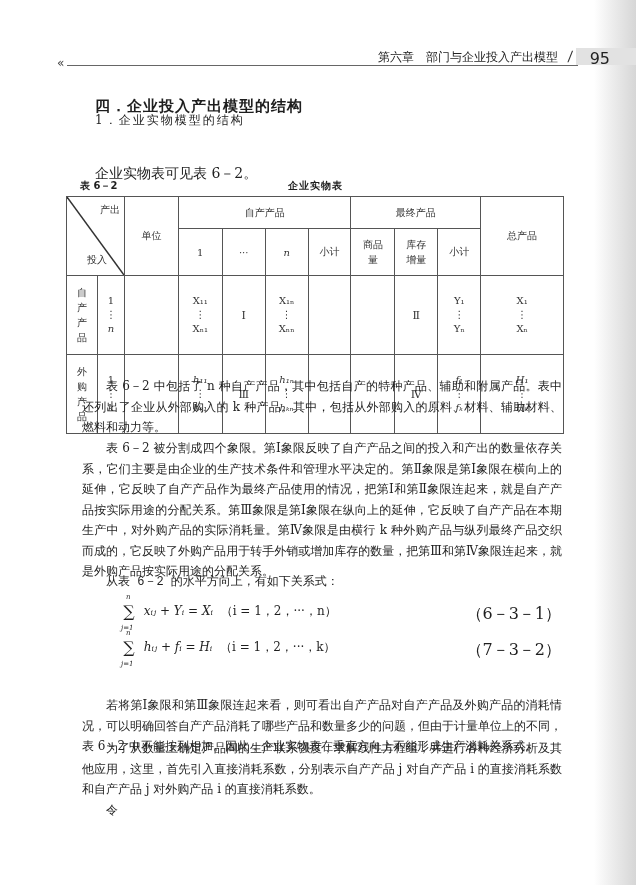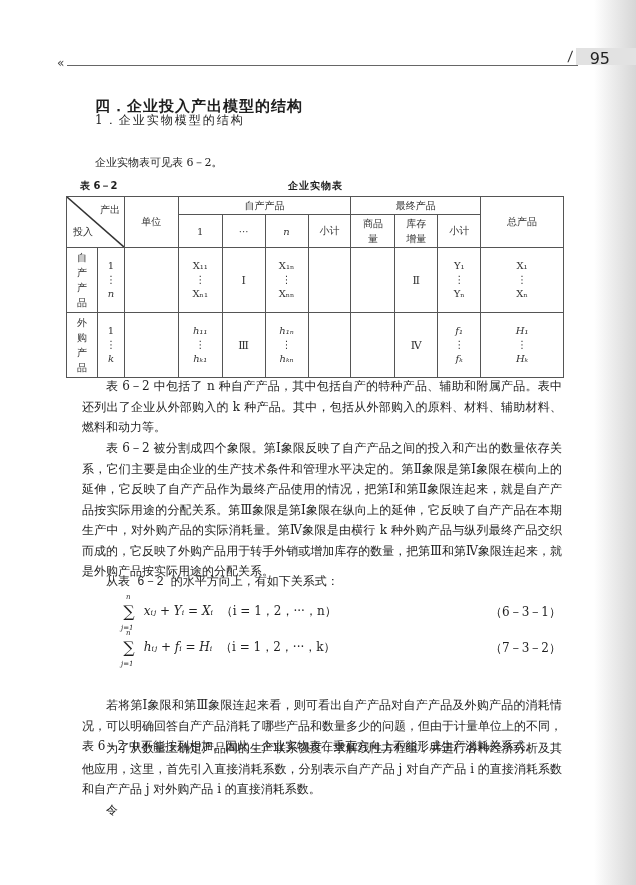--- a/index.html
+++ b/index.html
@@ -17,61 +17,62 @@
   .run-header { position:absolute; left:57px; top:48px; width:579px; height:22px; }
   .run-header .rule { position:absolute; left:10px; right:58px; top:17px; height:1px; background:#666; }
   .run-header .chev { position:absolute; left:0; top:8px; font-size:12px; color:#444; font-family:"DejaVu Sans", sans-serif; letter-spacing:-3px; }
   .run-header .chapter { position:absolute; right:78px; top:1px; font-size:12px; font-family:"DejaVu Sans", sans-serif; color:#222; white-space:nowrap; }
   .run-header .slash { position:absolute; right:63px; top:0px; font-size:14px; color:#333; font-family:"DejaVu Sans", sans-serif; transform:skewX(-5deg); }
   .run-header .pagebox { position:absolute; right:0; top:0; width:60px; height:17px; background:#e2e2e2; }
   .run-header .pagenum { position:absolute; right:26px; top:1px; font-size:16px; font-family:"DejaVu Sans", sans-serif; color:#222; }
 
   .section-title { position:absolute; left:95px; top:97px; font-size:15px; font-weight:bold; letter-spacing:1px; }
   .sub-title { position:absolute; left:95px; top:112px; font-size:12px; letter-spacing:2px; }
-  .intro-line { position:absolute; left:95px; top:155px; font-size:11px; }
+  .intro-line { position:absolute; left:95px; top:165px; font-size:14px; }
 
   .table-caption { position:absolute; left:80px; top:179px; font-size:10px; font-weight:bold; font-family:"DejaVu Sans", sans-serif; }
   .table-title { position:absolute; left:288px; top:179px; font-size:10px; font-weight:bold; font-family:Liberation Mono, monospace; letter-spacing:1px; }
 
   table.io {
     position:absolute; left:66px; top:196px; width:498px;
     border-collapse:collapse; font-size:10px; color:#333;
     border-top:1.5px solid #222; border-bottom:1.5px solid #222;
   }
-  table.io td { border:1px solid #555; text-align:center; padding:1px; vertical-align:middle; }
+  table.io td { border:1px solid #555; text-align:center; padding:8px; vertical-align:middle; }
   table.io tr.h1 td { height:15px; }
   table.io tr.h2 td { height:30px; }
   table.io tr.b td { height:62px; }
   .diag { position:relative; }
   .diag svg { position:absolute; left:0; top:0; width:100%; height:100%; }
   .diag .out { position:absolute; right:4px; top:6px; }
-  .diag .in { position:absolute; left:6px; bottom:8px; }
+  .diag .in { position:absolute; left:20px; bottom:8px; }
   .vlabel { line-height:15px; }
   .stack { line-height:14px; font-style:normal; }
   .stack i { font-style:italic; }
   .roman { font-size:11px; }
 
   .para { position:absolute; left:80px; width:484px; font-size:12px; line-height:20.5px; text-align:justify; }
   .para p { margin:2px; text-indent:2em; }
   .eq { position:absolute; left:118px; font-size:12px; font-style:italic; white-space:nowrap; }
   .eq .sum { display:inline-block; position:relative; width:22px; text-align:center; font-style:normal; font-size:16px; vertical-align:middle; }
   .eq .sum .sup { position:absolute; top:-9px; left:8px; font-size:7px; font-style:italic; }
   .eq .sum .sub { position:absolute; bottom:-11px; left:3px; font-size:7px; font-style:italic; }
   .eq .rng { font-style:normal; margin-left:4px; }
-  .eqnum { position:absolute; right:75px; font-size:12px; }
+  .eqnum { position:absolute; right:75px; font-size:16px; }
 </style>
 </head>
 <body>
 
 <div class="right-strip"></div>
 
 <div class="run-header">
   <span class="chev">«</span>
   <div class="rule"></div>
   <div class="pagebox"></div>
+  <span class="chapter">第六章　部门与企业投入产出模型</span>
   <span class="slash">/</span>
   <span class="pagenum">95</span>
 </div>
 
 <div class="section-title">四．企业投入产出模型的结构</div>
 <div class="sub-title">1．企业实物模型的结构</div>
 <div class="intro-line">企业实物表可见表 6－2。</div>
 
 <div class="table-caption">表 6－2</div>
 <div class="table-title">企业实物表</div>

